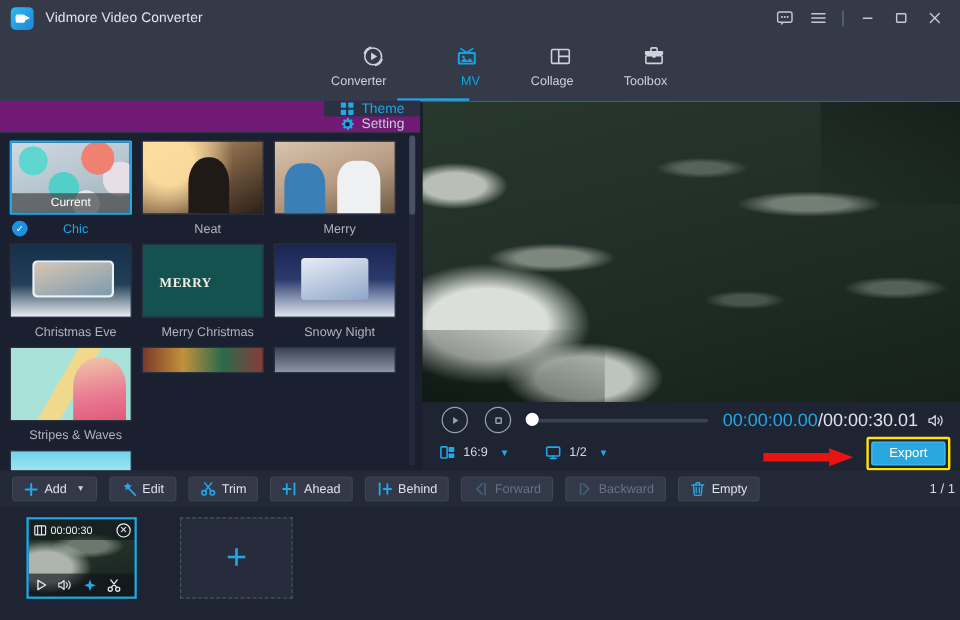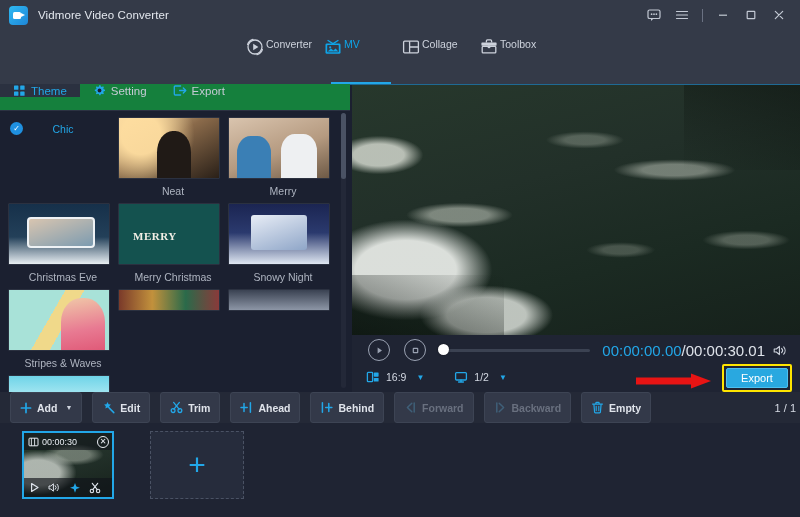--- a/index.html
+++ b/index.html
@@ -61,38 +61,38 @@
 
   
   .nav {
     position: absolute; top: 30px; left: 0;
     width: 800px; height: 54px;
     background: #343a48;
     display: flex; justify-content: center; align-items: flex-start;
   }
   .nav-item {
     width: 78px; height: 54px;
-    display: flex; flex-direction: row; align-items: flex-start;
+    display: flex; flex-direction: column; align-items: flex-end;
     justify-content: flex-start; padding-top: 5px;
     position: relative; color: #cdd2dc;
   }
   .nav-item .nv-ico { height: 24px; display: flex; align-items: center; }
   .nav-item .nv-lb { font-size: 10.5px; margin-top: 3px; }
   .nav-item.active { color: #0ea5e9; }
   .nav-item.active:after {
     content: ""; position: absolute; bottom: 0; left: 9px;
     width: 60px; height: 2px; background: #22a7e8;
   }
 
   
   .tabstrip {
     position: absolute; top: 84px; left: 0;
     width: 350px; height: 27px;
-    background: #15803d;
-    display: flex; align-items: flex-start;
+    background: #701a75;
+    display: flex; align-items: flex-end; flex-direction: column;
   }
   .tab {
     display: flex; align-items: center; gap: 5px;
     padding: 0 13px; font-size: 11.5px; color: #c5cad5;
   }
   .tab.active { background: #2b3140; color: #22a7e8; }
   .tabstrip-underline {
     position: absolute; top: 110px; left: 0;
     width: 350px; height: 1px; background: #2c3242;
   }
@@ -266,24 +266,24 @@
   .arrow { position: absolute; right: 86px; top: 9px; }
 
   
   .toolbar {
     position: absolute; left: 0; top: 392px;
     width: 800px; height: 31px;
     background: #242937;
     display: flex; align-items: center;
   }
   .tbtn {
-    height: 31px; background: #333949; border: 1px solid #3d4454;
+    height: 21px; background: #333949; border: 1px solid #3d4454;
     border-radius: 3px; display: flex; align-items: center;
     gap: 5px; padding: 0 9px; margin-left: 10px;
-    font-size: 10.5px; color: #dfe3ea; font-weight: bold;
+    font-size: 10.5px; color: #dfe3ea;
   }
   .tbtn .gl { color: #22a7e8; display: flex; font-size: 12px; line-height: 1; }
   .tbtn.disabled { color: #69707f; }
   .tbtn.disabled .gl { color: #3f5f78; }
   .tbtn .dcaret { color: #cfd4de; font-size: 7px; margin-left: 3px; }
   .pageno {
     position: absolute; right: 4px; font-size: 11px; color: #d6dbe4;
   }
 
   
@@ -450,20 +450,24 @@
       </span>
       <span>Export</span>
     </div>
   </div>
   <div class="tabstrip-underline"></div>
 
   <div class="theme-panel">
     <div class="theme-grid">
 
       <div class="theme-cell selected">
+        <div class="theme-thumb">
+          <div class="art a-chic"></div>
+          <div class="cur-band">Current</div>
+        </div>
         <div class="theme-cap">
           <span class="chk">✓</span>
           <span>Chic</span>
         </div>
       </div>
 
       <div class="theme-cell">
         <div class="theme-thumb">
           <div class="art a-neat"></div>
         </div>

